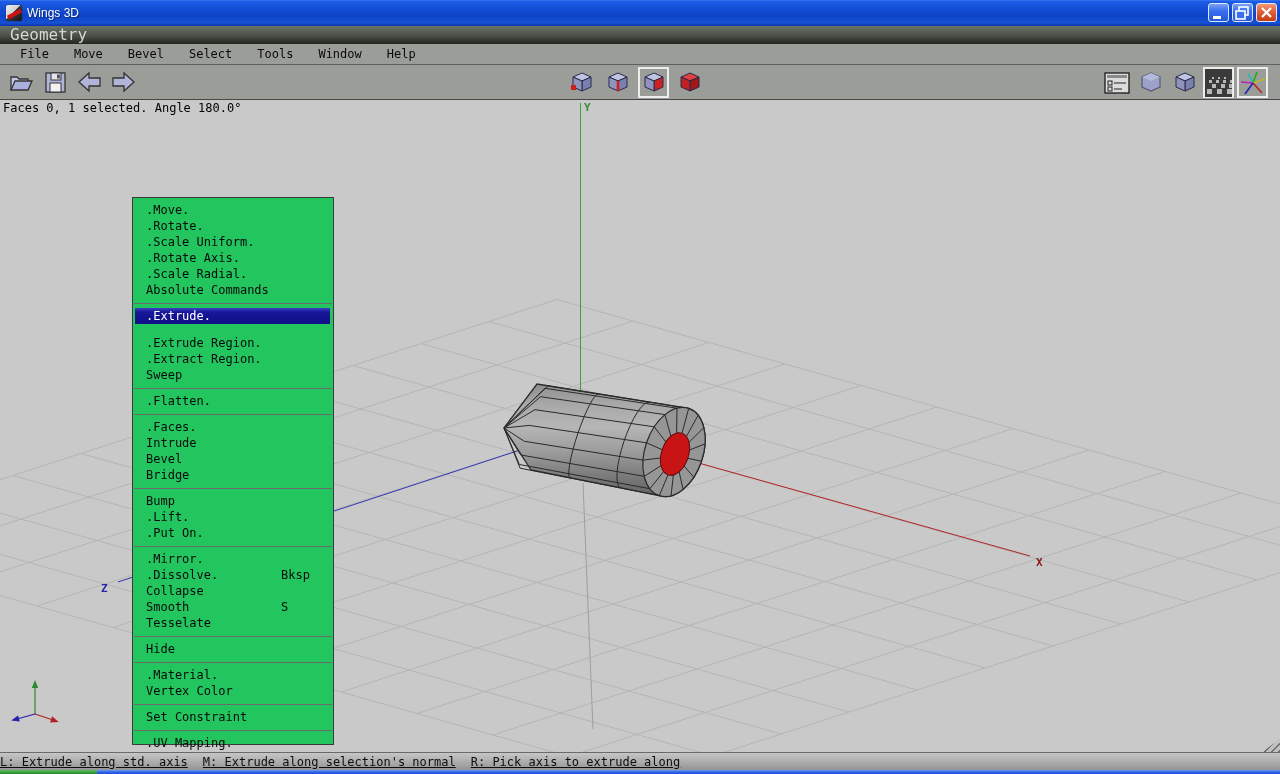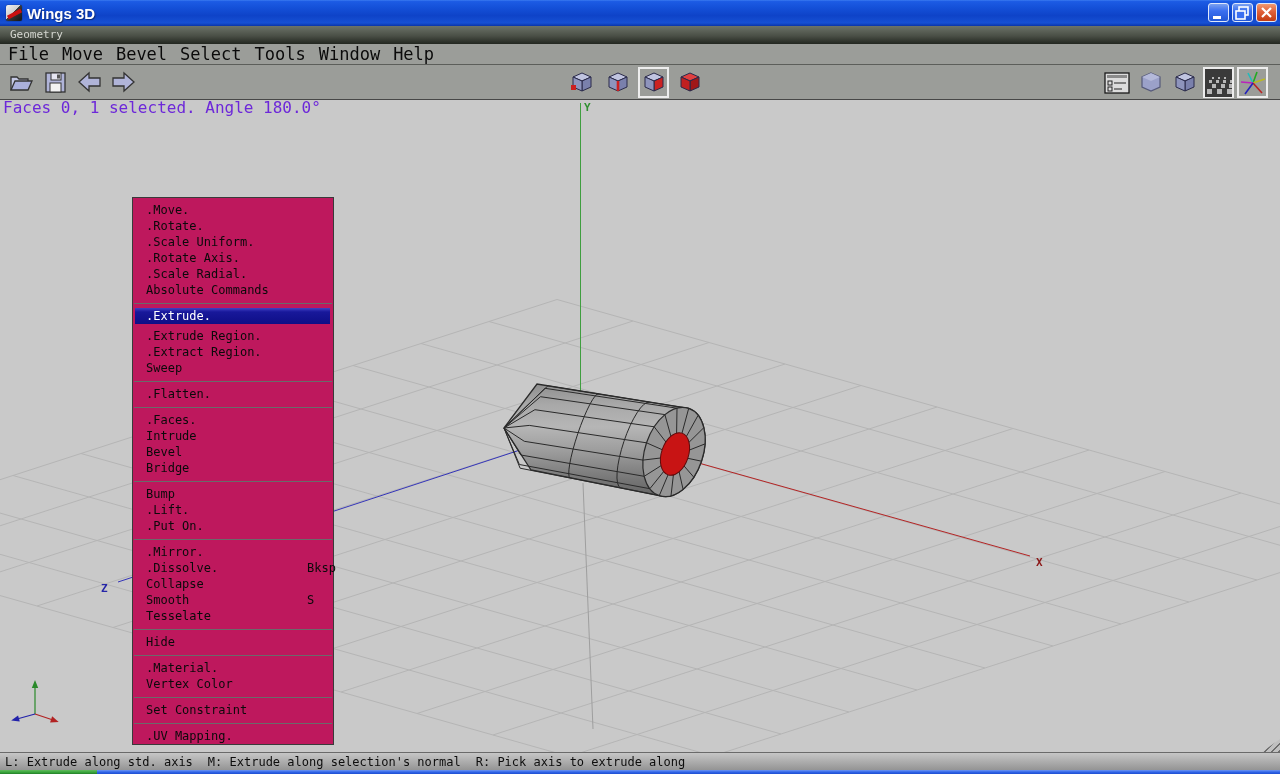--- a/index.html
+++ b/index.html
@@ -13,70 +13,70 @@
   .titlebar{
     position:absolute;left:0;top:0;width:1280px;height:26px;
     background:linear-gradient(180deg,#3a7bf0 0%,#1c5be4 6%,#1450d8 30%,#0e43c8 60%,#1650d4 88%,#0a35a8 100%);
     display:flex;align-items:center;
   }
   .app-icon{width:16px;height:16px;margin:0 5px 0 6px;border-radius:2px;
     background:linear-gradient(135deg,#f2f2f2 0%,#cfcfcf 45%,#3a3a3a 46%,#141414 100%);
     position:relative;box-shadow:0 0 1px #000;}
   .app-icon::after{content:"";position:absolute;left:1px;top:7px;width:15px;height:4px;
     background:#cc1111;transform:rotate(-28deg);}
-  .title-text{color:#fff;font-family:"Liberation Sans",sans-serif;font-weight:bold;
-    font-size:15px;text-shadow:1px 1px 1px #0a2a7a;}
+  .title-text{color:#fff;font-family:"Liberation Sans",sans-serif;font-weight:normal;
+    font-size:12px;text-shadow:1px 1px 1px #0a2a7a;}
   .winbtns{position:absolute;right:3px;top:3px;display:flex;gap:3px;}
   .winbtn{width:21px;height:19px;border-radius:3px;border:1px solid #dfe8fc;
     box-sizing:border-box;position:relative;
     background:linear-gradient(180deg,#7ba1f0 0%,#3b6ff0 40%,#2257d6 100%);}
   .winbtn.close{background:linear-gradient(180deg,#f09a72 0%,#e0613a 45%,#c33c12 100%);}
   .winbtn svg{position:absolute;left:0;top:0;}
   
   .geobar{position:absolute;left:0;top:26px;width:1280px;height:18px;
     background:linear-gradient(180deg,#6b7268 0%,#4a4f46 55%,#22261f 100%);
-    color:#d4d6d0;font-size:11px;line-height:18px;padding-left:10px;box-sizing:border-box;}
+    color:#d4d6d0;font-size:16px;line-height:18px;padding-left:10px;box-sizing:border-box;}
   
   .menubar{position:absolute;left:0;top:44px;width:1280px;height:20px;
     background:#9b9d99;border-bottom:1px solid #5c5e5a;box-sizing:content-box;
     display:flex;align-items:center;padding-left:8px;}
-  .menubar .mitem{font-size:17px;color:#0a0a0a;margin-right:13px;cursor:default;}
+  .menubar .mitem{font-size:12px;color:#0a0a0a;margin-right:13px;cursor:default;margin-left:12px;}
   
   .toolbar{position:absolute;left:0;top:65px;width:1280px;height:34px;
     background:#9b9d99;border-bottom:1px solid #474747;}
   .tgroup{position:absolute;top:4px;display:flex;}
   .tgroup.left{left:8px;gap:7px;}
   .tgroup.mid{left:568px;gap:9px;}
   .tgroup.right{left:1103px;gap:7px;}
   .tool-btn{width:27px;height:27px;display:flex;align-items:center;justify-content:center;}
   .tool-btn.active{box-shadow:0 0 0 2px #ededed;}
   
   .viewport{position:absolute;left:0;top:100px;width:1280px;height:652px;
     background:#c9c9c9;overflow:hidden;}
-  .info-line{position:absolute;left:3px;top:1px;font-size:16px;color:#6d28d9;line-height:14px;}
+  .info-line{position:absolute;left:3px;top:1px;font-size:12px;color:#000000;line-height:14px;}
   .resize-grip{position:absolute;right:0px;bottom:0px;width:18px;height:13px;
     clip-path:polygon(100% 0,100% 100%,0 100%);
     background:repeating-linear-gradient(-45deg,#6e6e6e 0 2px,#c0c0c0 2px 5px);}
   
   .ctxmenu{position:absolute;left:132px;top:197px;width:202px;height:548px;
-    box-sizing:border-box;background:#be185d;border:1px solid #3a3a3a;
+    box-sizing:border-box;background:#22c55e;border:1px solid #3a3a3a;
     padding:4px 0 0 0;z-index:20;}
   .menu-item{height:16px;line-height:16px;font-size:12px;color:#0a0a0a;
     padding-left:13px;position:relative;white-space:pre;cursor:default;}
-  .menu-item .shortcut{position:absolute;left:148px;top:0;margin-left:26px;}
-  .menu-item.selected{color:#ffffff;margin:0 3px 4px 2px;padding-left:11px;
+  .menu-item .shortcut{position:absolute;left:148px;top:0;}
+  .menu-item.selected{color:#ffffff;margin:0 3px 11px 2px;padding-left:11px;
     background:linear-gradient(180deg,#4040c4 0%,#18189a 25%,#0e0e86 100%);}
   .menu-sep{height:10px;display:flex;align-items:center;}
   .menu-sep .line{height:1px;background:#6a6a6a;flex:1;margin:0 1px;}
   
   .statusbar{position:absolute;left:0;top:752px;width:1280px;height:18px;
     background:linear-gradient(180deg,#c6c6c6 0%,#ababab 55%,#949494 100%);
     border-top:1px solid #6a6a6a;box-sizing:border-box;
-    display:flex;align-items:center;padding-left:5px;gap:15px;
-    font-size:12px;color:#0d0d0d;white-space:pre;}
+    display:flex;align-items:center;gap:15px;
+    font-size:12px;color:#0d0d0d;white-space:pre;text-decoration:underline;}
   
   .taskbar{position:absolute;left:0;top:770px;width:1280px;height:4px;
     background:linear-gradient(180deg,#6f97f2 0%,#2e63e8 55%,#1e4ecf 100%);}
   .taskbar .start{position:absolute;left:0;top:0;width:97px;height:4px;
     background:linear-gradient(180deg,#63bb5e 0%,#37a33a 60%,#247d28 100%);}
 </style>
 </head>
 <body>
 
 <div class="titlebar">

